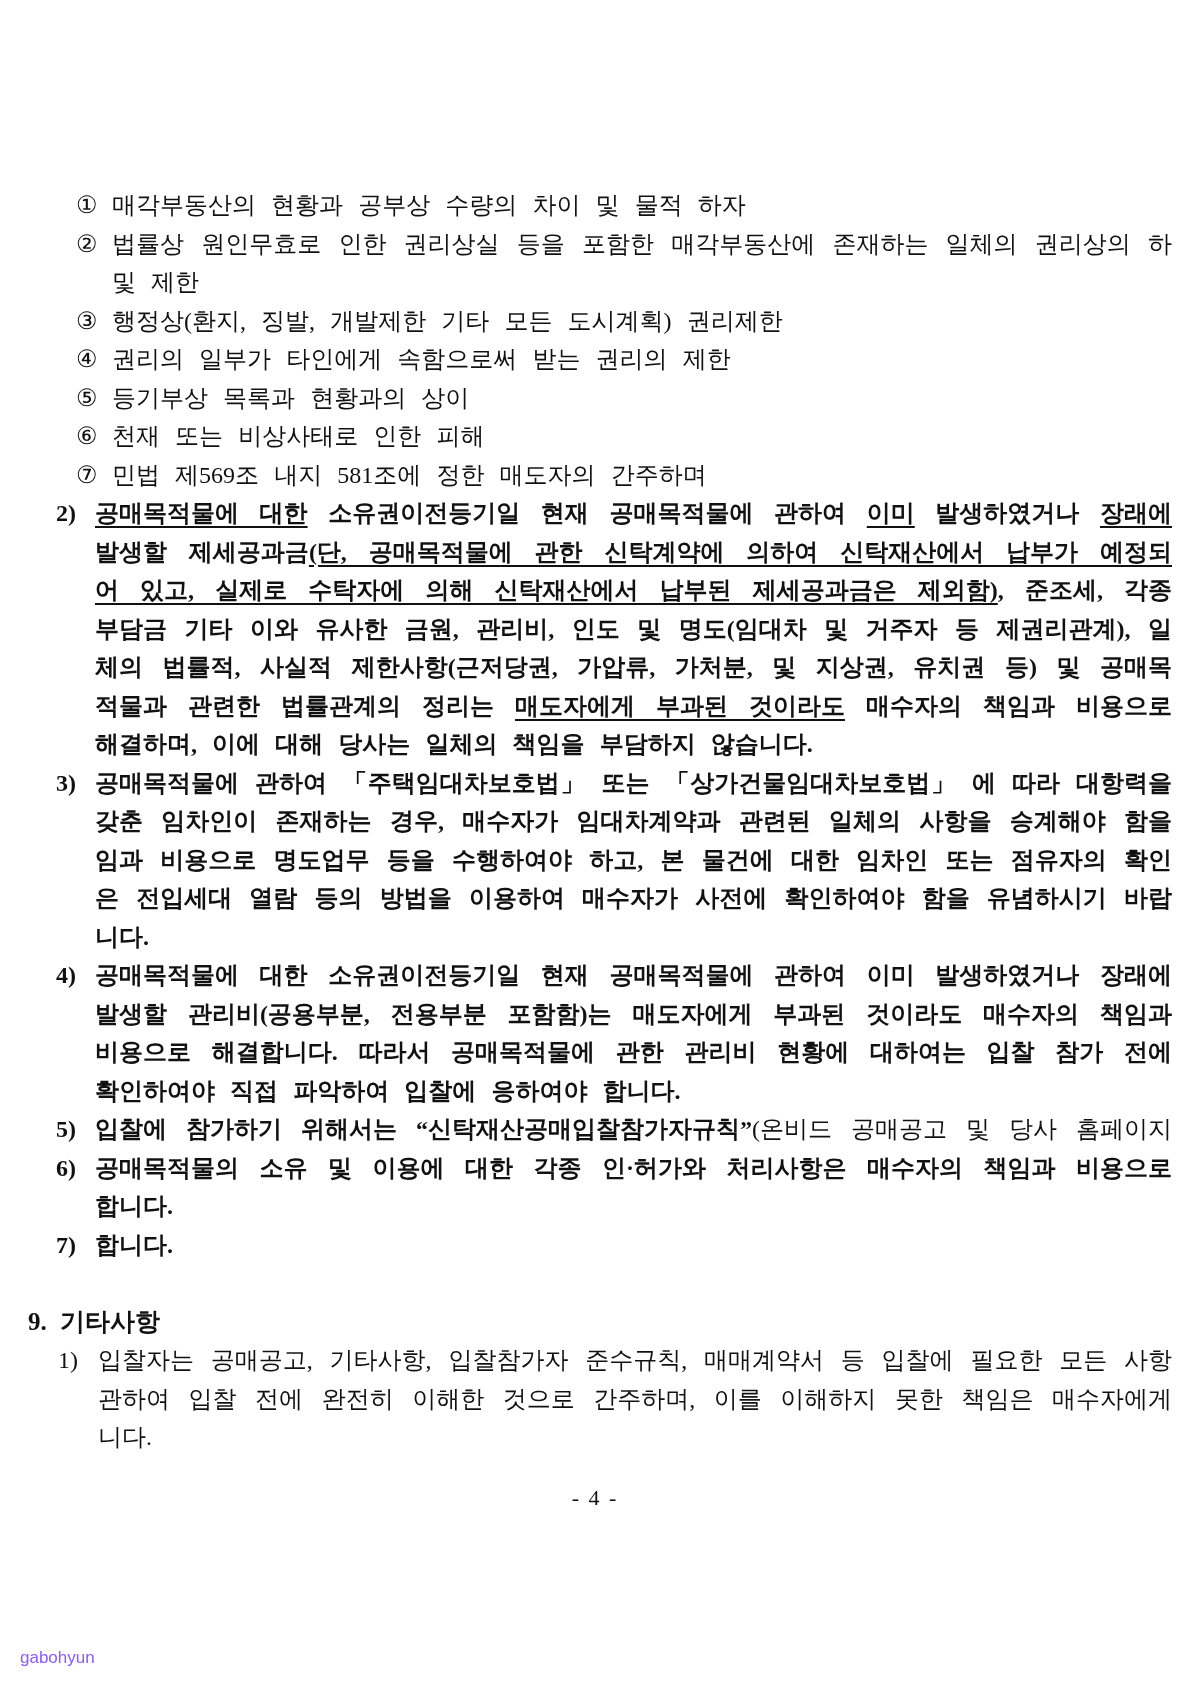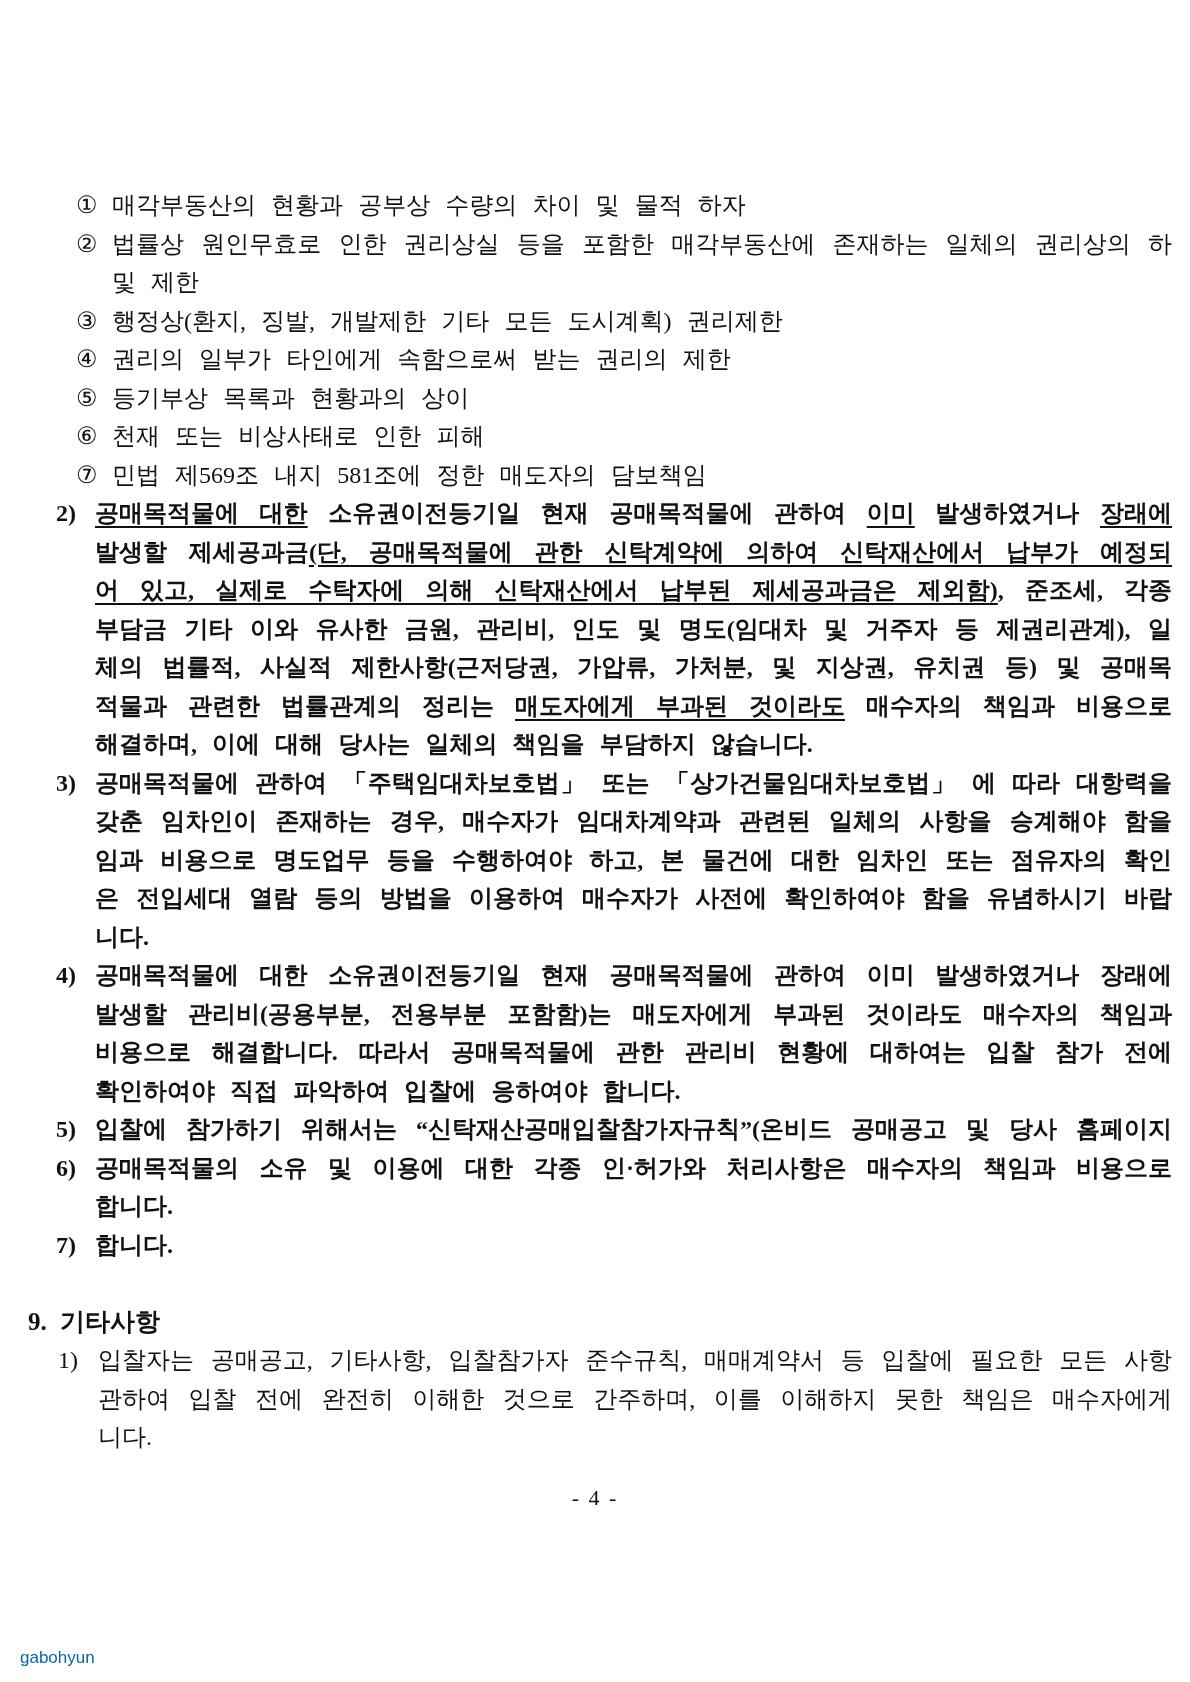--- a/index.html
+++ b/index.html
@@ -16,25 +16,25 @@
   .numbered { padding-left:95px; }
   .numbered > .marker { left:56px; }
   .sub      { padding-left:98px; }
   .sub > .marker { left:58px; }
   .heading  { padding-left:60px; font-weight:bold; font-size:25px; }
   .heading > .marker { left:28px; }
   .spacer { height:38.5px; }
   .line { height:38.5px; line-height:38.5px; overflow:hidden; }
   .just { text-align:justify; text-align-last:justify; }
   .bold { font-weight:bold; }
-  .bold .light { font-weight:bold; }
+  .bold .light { font-weight:normal; }
   .u { text-decoration:underline; text-underline-offset:5px; text-decoration-thickness:1.5px; }
   .page-number { margin-top:28px; text-align:center; font-size:22px; letter-spacing:2px; word-spacing:normal; }
   .watermark {
-    position:absolute; left:20px; top:1648px; font-size:17px; color:#0369a1;
+    position:absolute; left:20px; top:1648px; font-size:17px; color:#8b5cf6;
     font-family:"Liberation Sans","DejaVu Sans",sans-serif; word-spacing:normal;
   }
 </style>
 </head>
 <body>
 
 <div class="page">
   <div class="content">
       <div class="item circled">
         <span class="marker">①</span>
@@ -56,21 +56,21 @@
       <div class="item circled">
         <span class="marker">⑤</span>
         <div class="line"><span>등기부상 목록과 현황과의 상이</span></div>
       </div>
       <div class="item circled">
         <span class="marker">⑥</span>
         <div class="line"><span>천재 또는 비상사태로 인한 피해</span></div>
       </div>
       <div class="item circled">
         <span class="marker">⑦</span>
-        <div class="line"><span>민법 제569조 내지 581조에 정한 매도자의 담보책임</span></div>
+        <div class="line"><span>민법 제569조 내지 581조에 정한 매도자의 간주하며</span></div>
       </div>
       <div class="item numbered bold">
         <span class="marker">2)</span>
         <div class="line just"><span class="u">공매목적물에 대한</span><span> 소유권이전등기일 현재 공매목적물에 관하여 </span><span class="u">이미</span><span> 발생하였거나 </span><span class="u">장래에</span></div>
         <div class="line just"><span>발생할 제세공과금</span><span class="u">(단, 공매목적물에 관한 신탁계약에 의하여 신탁재산에서 납부가 예정되</span></div>
         <div class="line just"><span class="u">어 있고, 실제로 수탁자에 의해 신탁재산에서 납부된 제세공과금은 제외함)</span><span>, 준조세, 각종</span></div>
         <div class="line just"><span>부담금 기타 이와 유사한 금원, 관리비, 인도 및 명도(임대차 및 거주자 등 제권리관계), 일</span></div>
         <div class="line just"><span>체의 법률적, 사실적 제한사항(근저당권, 가압류, 가처분, 및 지상권, 유치권 등) 및 공매목</span></div>
         <div class="line just"><span>적물과 관련한 법률관계의 정리는 </span><span class="u">매도자에게 부과된 것이라도</span><span> 매수자의 책임과 비용으로</span></div>
         <div class="line"><span>해결하며, 이에 대해 당사는 일체의 책임을 부담하지 않습니다.</span></div>

